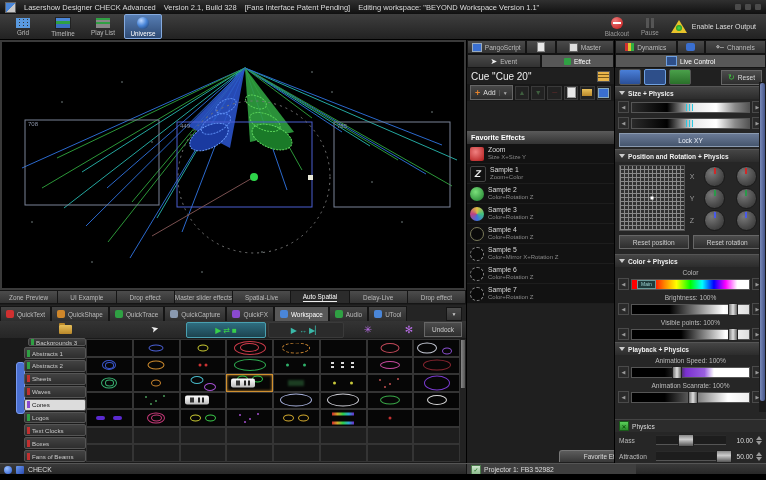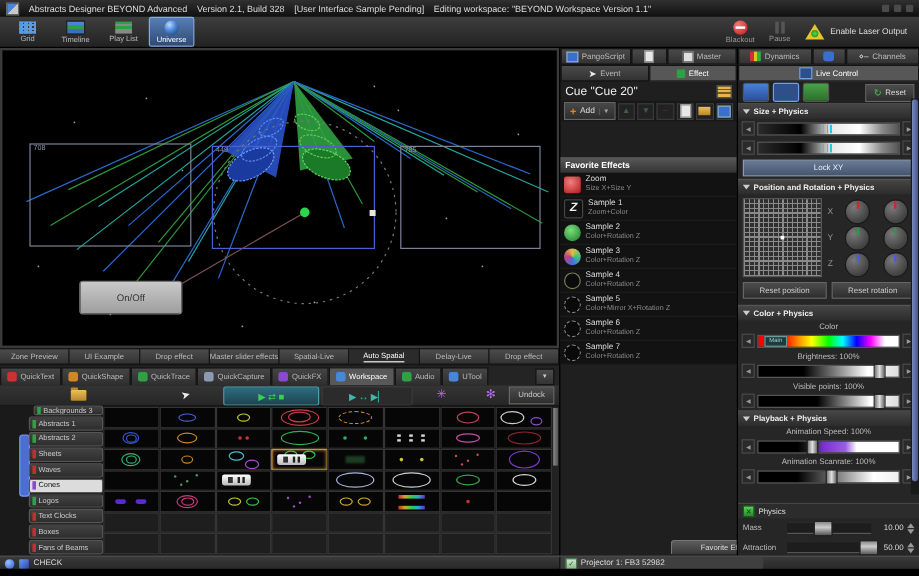--- a/index.html
+++ b/index.html
@@ -201,23 +201,23 @@
      font-size:6px;display:flex;align-items:center;justify-content:center;}
   #bottomstrip{left:0;top:474px;width:766px;height:6px;background:#000;}
 </style>
 </head>
 <body>
 
 <div id="app">
 
   <div class="abs" id="titlebar">
     <div id="appicon"></div>
-    <span>Abstracts Designer BEYOND Advanced</span>
+    <span>Lasershow Designer CHECK Advanced</span>
     <span>Version 2.1, Build 328</span>
-    <span>[User Interface Sample Pending]</span>
+    <span>[Fans Interface Patent Pending]</span>
     <span>Editing workspace: "BEYOND Workspace Version 1.1"</span>
     <div class="windots">
       <div class="windot"></div>
       <div class="windot"></div>
       <div class="windot"></div>
     </div>
   </div>
 
   <div class="abs" id="toolbar">
     <div class="tbtn">
@@ -311,21 +311,20 @@
           <circle cx="200" cy="230" r="0.7"></circle>
           <circle cx="30" cy="180" r="0.7"></circle>
         <circle cx="370" cy="140" r="0.7"></circle>
           <circle cx="310" cy="30" r="0.7"></circle>
           <circle cx="120" cy="40" r="0.7"></circle>
       </g>
     </svg>
     <span class="zonelabel" style="left:26px;top:79px;">708</span>
     <span class="zonelabel" style="left:178px;top:81px;">449</span>
     <span class="zonelabel" style="left:335px;top:81px;">785</span>
-    <div id="onoff">On/Off</div>
   </div>
 
   <div class="abs" id="zonetabs">
       <div class="ztab">
         <span>Zone Preview</span>
       </div>
       <div class="ztab">
         <span>UI Example</span>
       </div>
       <div class="ztab">

